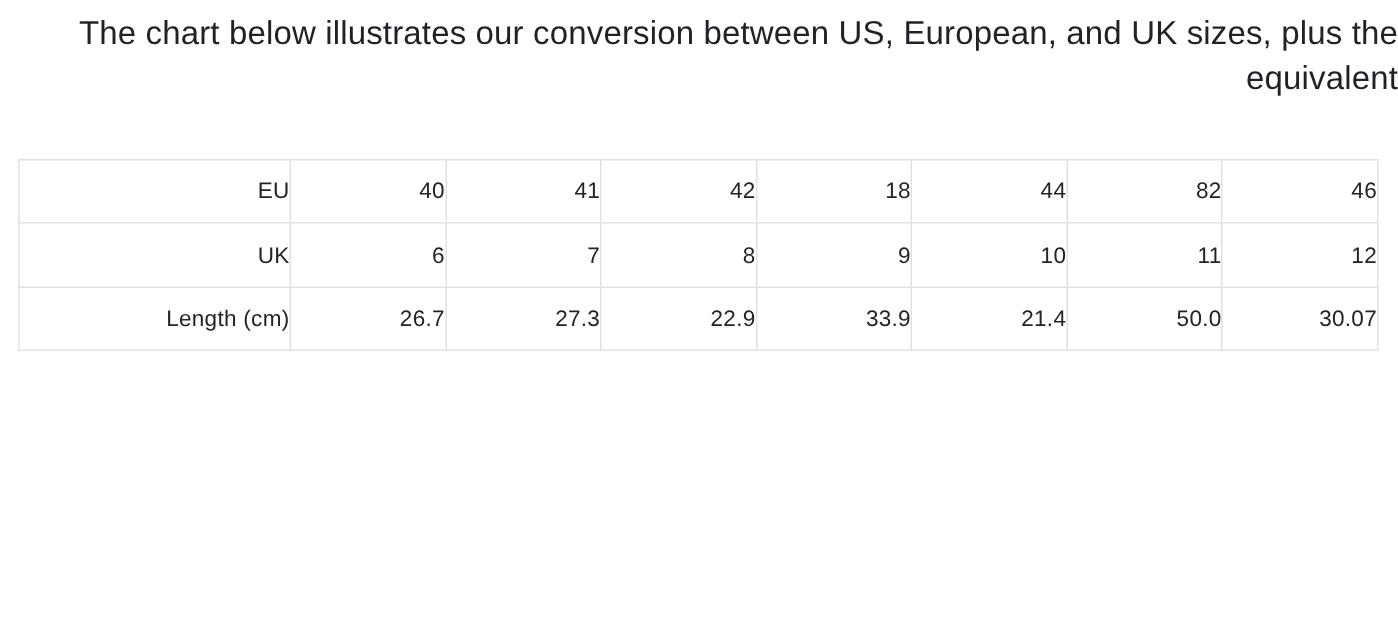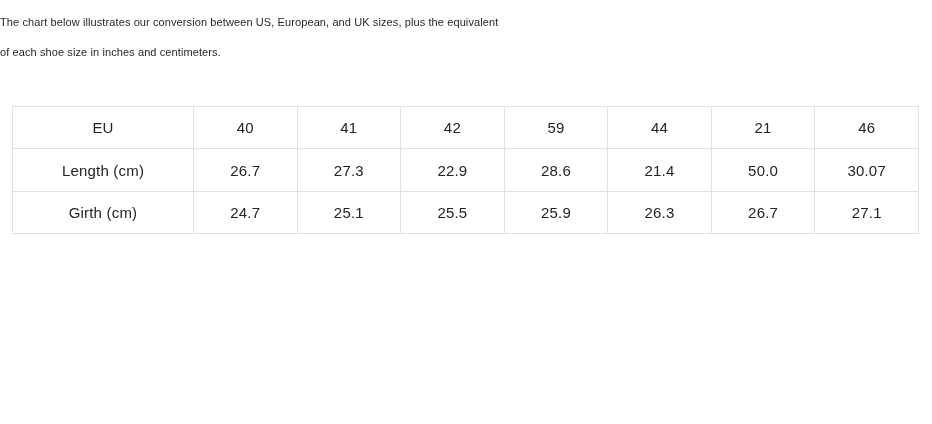--- a/index.html
+++ b/index.html
@@ -10,88 +10,87 @@
   }
   .page {
     width: 932px;
     height: 424px;
     background: #ffffff;
     overflow: hidden;
   }
   .intro {
     margin: 0;
     padding-top: 7px;
-    text-align: left;
-    font-size: 11px;
+    text-align: right;
+    font-size: 22px;
     line-height: 30px;
     font-weight: 400;
     color: #1f2226;
     letter-spacing: 0.1px;
   }
   .size-table {
     border-collapse: collapse;
     table-layout: fixed;
     width: 907px;
     margin: 39px 13px 0 12px;
   }
   .size-table td {
     border: 1px solid #e1e1e1;
-    text-align: center;
+    text-align: right;
     vertical-align: middle;
     height: 41.4px;
     padding: 0;
     font-size: 15px;
     font-weight: 400;
     color: #212428;
     letter-spacing: 0.2px;
   }
   .col-label { width: 181px; }
 </style>
 </head>
 <body>
 
 <div class="page">
 
   <p class="intro">
     <span>The chart below illustrates our conversion between US, European, and UK sizes, plus the equivalent</span><br>
-    <span>of each shoe size in inches and centimeters.</span>
   </p>
 
   <table class="size-table">
     <colgroup>
       <col class="col-label">
       <col span="7" class="col-val">
     </colgroup>
     <tbody>
       <tr>
         <td class="row-label">EU</td>
         <td>40</td>
         <td>41</td>
         <td>42</td>
-        <td>59</td>
+        <td>18</td>
         <td>44</td>
-        <td>21</td>
+        <td>82</td>
         <td>46</td>
+      </tr>
+      <tr>
+        <td class="row-label">UK</td>
+        <td>6</td>
+        <td>7</td>
+        <td>8</td>
+        <td>9</td>
+        <td>10</td>
+        <td>11</td>
+        <td>12</td>
       </tr>
       <tr>
         <td class="row-label">Length (cm)</td>
         <td>26.7</td>
         <td>27.3</td>
         <td>22.9</td>
-        <td>28.6</td>
+        <td>33.9</td>
         <td>21.4</td>
         <td>50.0</td>
         <td>30.07</td>
-      </tr>
-      <tr>
-        <td class="row-label">Girth (cm)</td>
-        <td>24.7</td>
-        <td>25.1</td>
-        <td>25.5</td>
-        <td>25.9</td>
-        <td>26.3</td>
-        <td>26.7</td>
-        <td>27.1</td>
       </tr>
     </tbody>
   </table>
 
 </div>
 
 </body></html>

